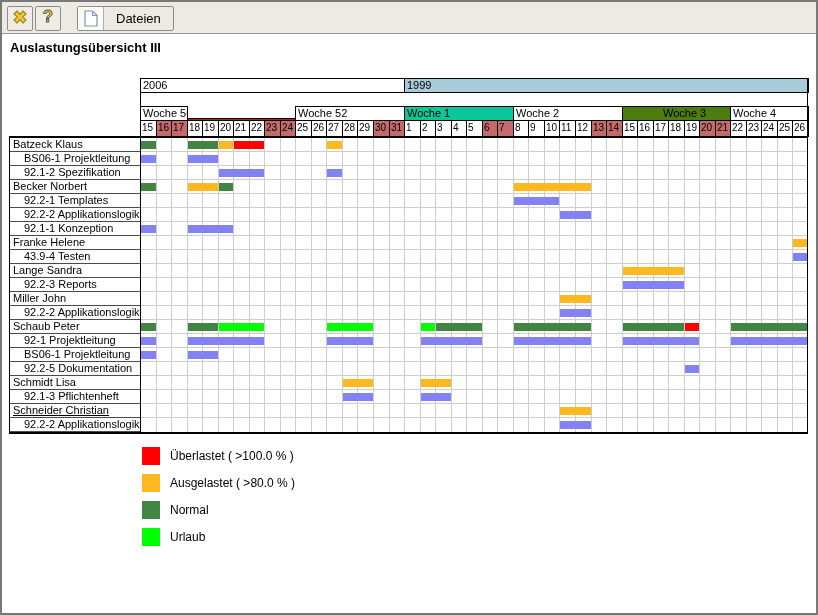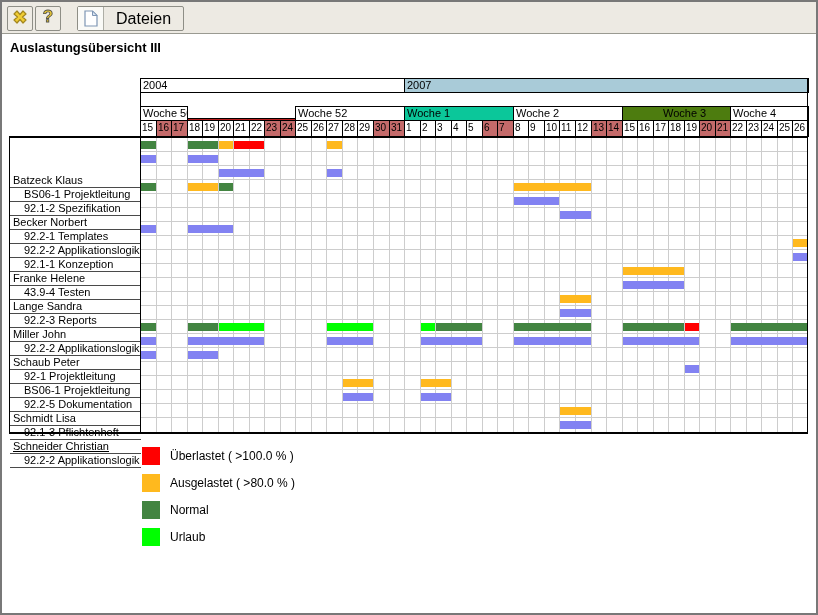--- a/index.html
+++ b/index.html
@@ -20,39 +20,39 @@
   }
   .tb-group{
     position:absolute;top:4px;left:75px;height:25px;display:flex;
     border:1px solid #8E8E86;border-radius:2px;background:#EDEAE3;
   }
   .tb-group .icon-seg{
     width:26px;height:100%;background:#FAFAF7;border-right:1px solid #AEAEA6;
     display:flex;align-items:center;justify-content:center;
   }
   .tb-group .label-seg{
-    padding:0 12px;display:flex;align-items:center;font-size:16px;color:#000;
+    padding:0 12px;display:flex;align-items:center;font-size:13px;color:#000;
   }
   .page-title{
     position:absolute;left:8px;top:38px;font-size:13px;font-weight:bold;
   }
   #gantt{position:absolute;left:7px;top:76px;width:799px;height:356px;}
   .hdr-cell{
     position:absolute;border:1px solid #000;background:#fff;
     font-size:11px;line-height:13px;padding-left:2px;overflow:hidden;white-space:nowrap;
   }
   .day-cell{
     position:absolute;border:1px solid #000;background:#fff;
     font-size:10px;line-height:14px;padding-left:1px;overflow:hidden;white-space:nowrap;
   }
   .black-band{position:absolute;left:0;width:799px;height:2px;background:#000;}
   .names-col{position:absolute;left:0;top:60px;width:131px;height:294px;background:#fff;border-left:1px solid #000;}
   .name-row{
     position:absolute;left:0;width:131px;height:14px;border-bottom:1px solid #4A4A4A;
-    font-size:11px;line-height:13px;overflow:hidden;white-space:nowrap;margin-top:36px;
+    font-size:11px;line-height:13px;overflow:hidden;white-space:nowrap;
   }
   .name-row.person{padding-left:3px;}
   .name-row.task{padding-left:14px;}
   .grid-body{position:absolute;left:131px;top:60px;width:668px;height:294px;background:#fff;}
   .vline{position:absolute;top:0;width:1px;height:294px;background:#CDCDCD;}
   .hline{position:absolute;left:1px;width:666px;height:1px;background:#CDCDCD;}
   .edge{position:absolute;top:0;width:1px;height:356px;background:#000;}
   .bar{position:absolute;height:8px;}
   .legend{position:absolute;left:140px;top:445px;}
   .legend-item{position:absolute;left:0;height:18px;}
@@ -86,22 +86,22 @@
           <path d="M8.5 1 L13 5.5 H8.5 Z" fill="#D9E4F2" stroke="#7E96B4" stroke-width="1"></path>
         </svg>
       </span>
       <span class="label-seg">Dateien</span>
     </div>
   </div>
 
   <div class="page-title">Auslastungsübersicht III</div>
 
   <div id="gantt">
-      <div class="hdr-cell" style="left: 131px; top: 0px; width: 265px; height: 15px; background: rgb(255, 255, 255);">2004</div>
-      <div class="hdr-cell" style="left: 395px; top: 0px; width: 405px; height: 15px; background: rgb(169, 203, 216);">2007</div>
+      <div class="hdr-cell" style="left: 131px; top: 0px; width: 265px; height: 15px; background: rgb(255, 255, 255);">2006</div>
+      <div class="hdr-cell" style="left: 395px; top: 0px; width: 405px; height: 15px; background: rgb(169, 203, 216);">1999</div>
       <div class="hdr-cell" style="left: 131px; top: 28px; width: 48px; height: 15px; background: rgb(255, 255, 255);">Woche 50</div>
       <div class="hdr-cell" style="left: 178px; top: 40px; width: 109px; height: 22px; background: #b91c1c;">Woche 51</div>
       <div class="hdr-cell" style="left: 286px; top: 28px; width: 110px; height: 15px; background: rgb(255, 255, 255);">Woche 52</div>
       <div class="hdr-cell" style="left: 395px; top: 28px; width: 110px; height: 15px; background: rgb(11, 199, 154);">Woche 1</div>
       <div class="hdr-cell" style="left: 504px; top: 28px; width: 110px; height: 15px; background: rgb(255, 255, 255);">Woche 2</div>
       <div class="hdr-cell" style="left: 613px; top: 28px; width: 109px; height: 15px; background: #4d7c0f; padding-left: 40px;">Woche 3</div>
       <div class="hdr-cell" style="left: 721px; top: 28px; width: 79px; height: 15px; background: rgb(255, 255, 255);">Woche 4</div>
       <div class="day-cell" style="left: 131px; top: 42px; width: 17px; height: 17px; background: rgb(255, 255, 255);">15</div>
       <div class="day-cell" style="left: 147px; top: 42px; width: 16px; height: 17px; background: rgb(196, 106, 106);">16</div>
       <div class="day-cell" style="left: 162px; top: 42px; width: 17px; height: 17px; background: rgb(196, 106, 106);">17</div>

